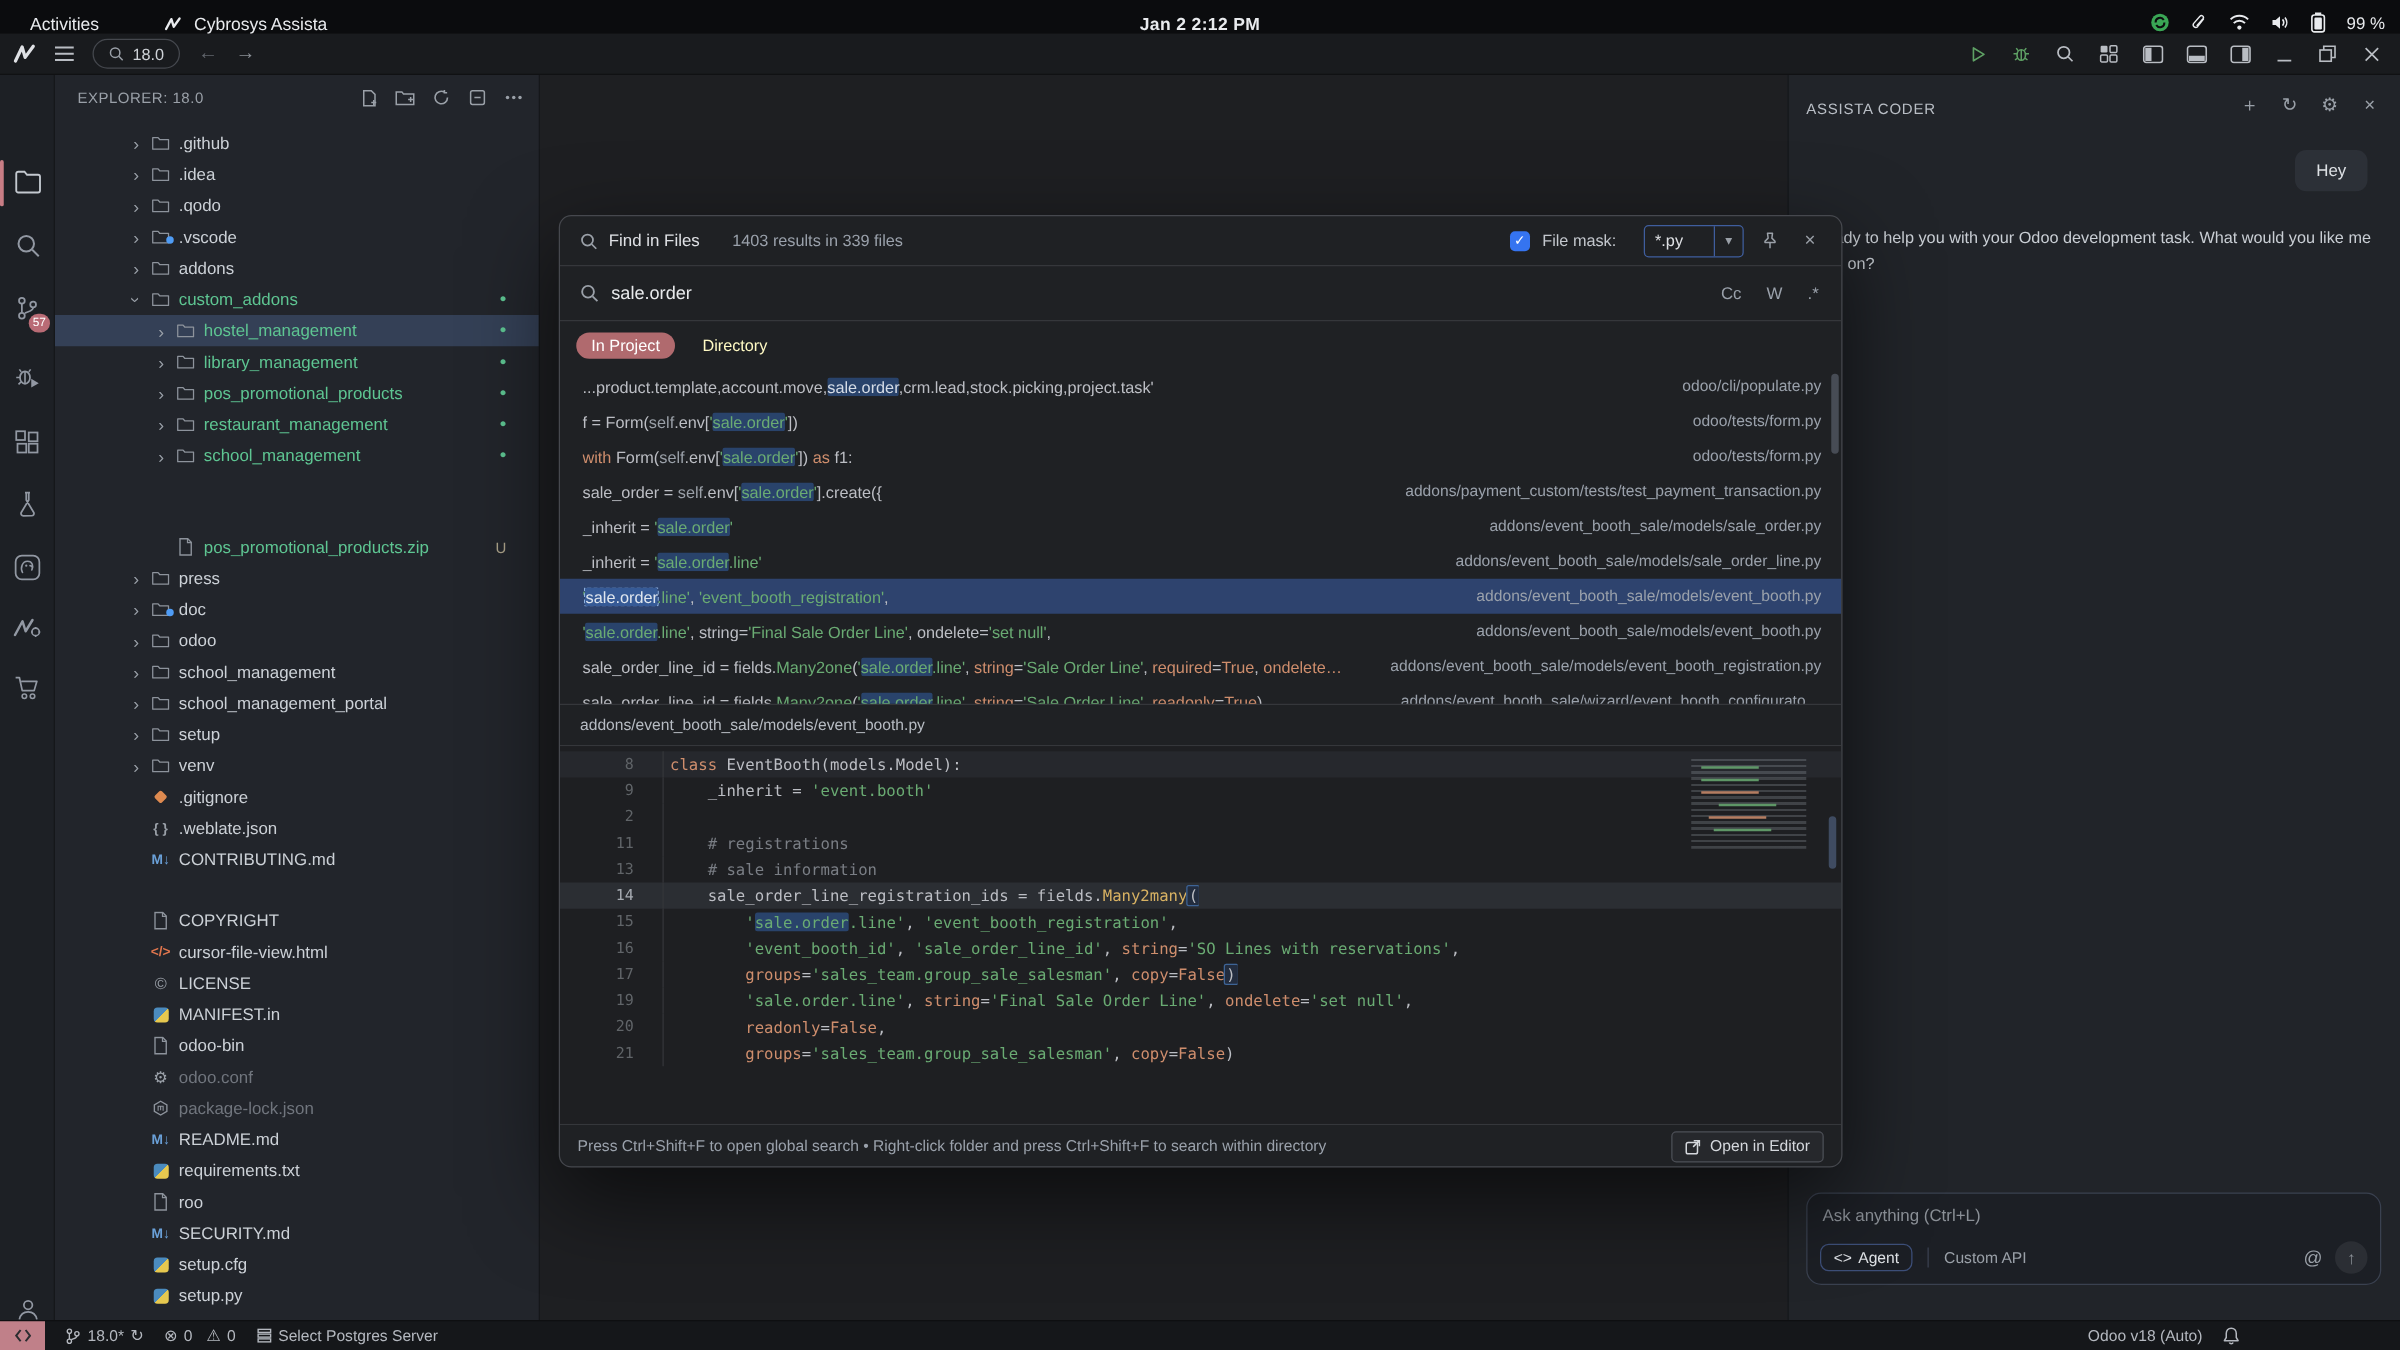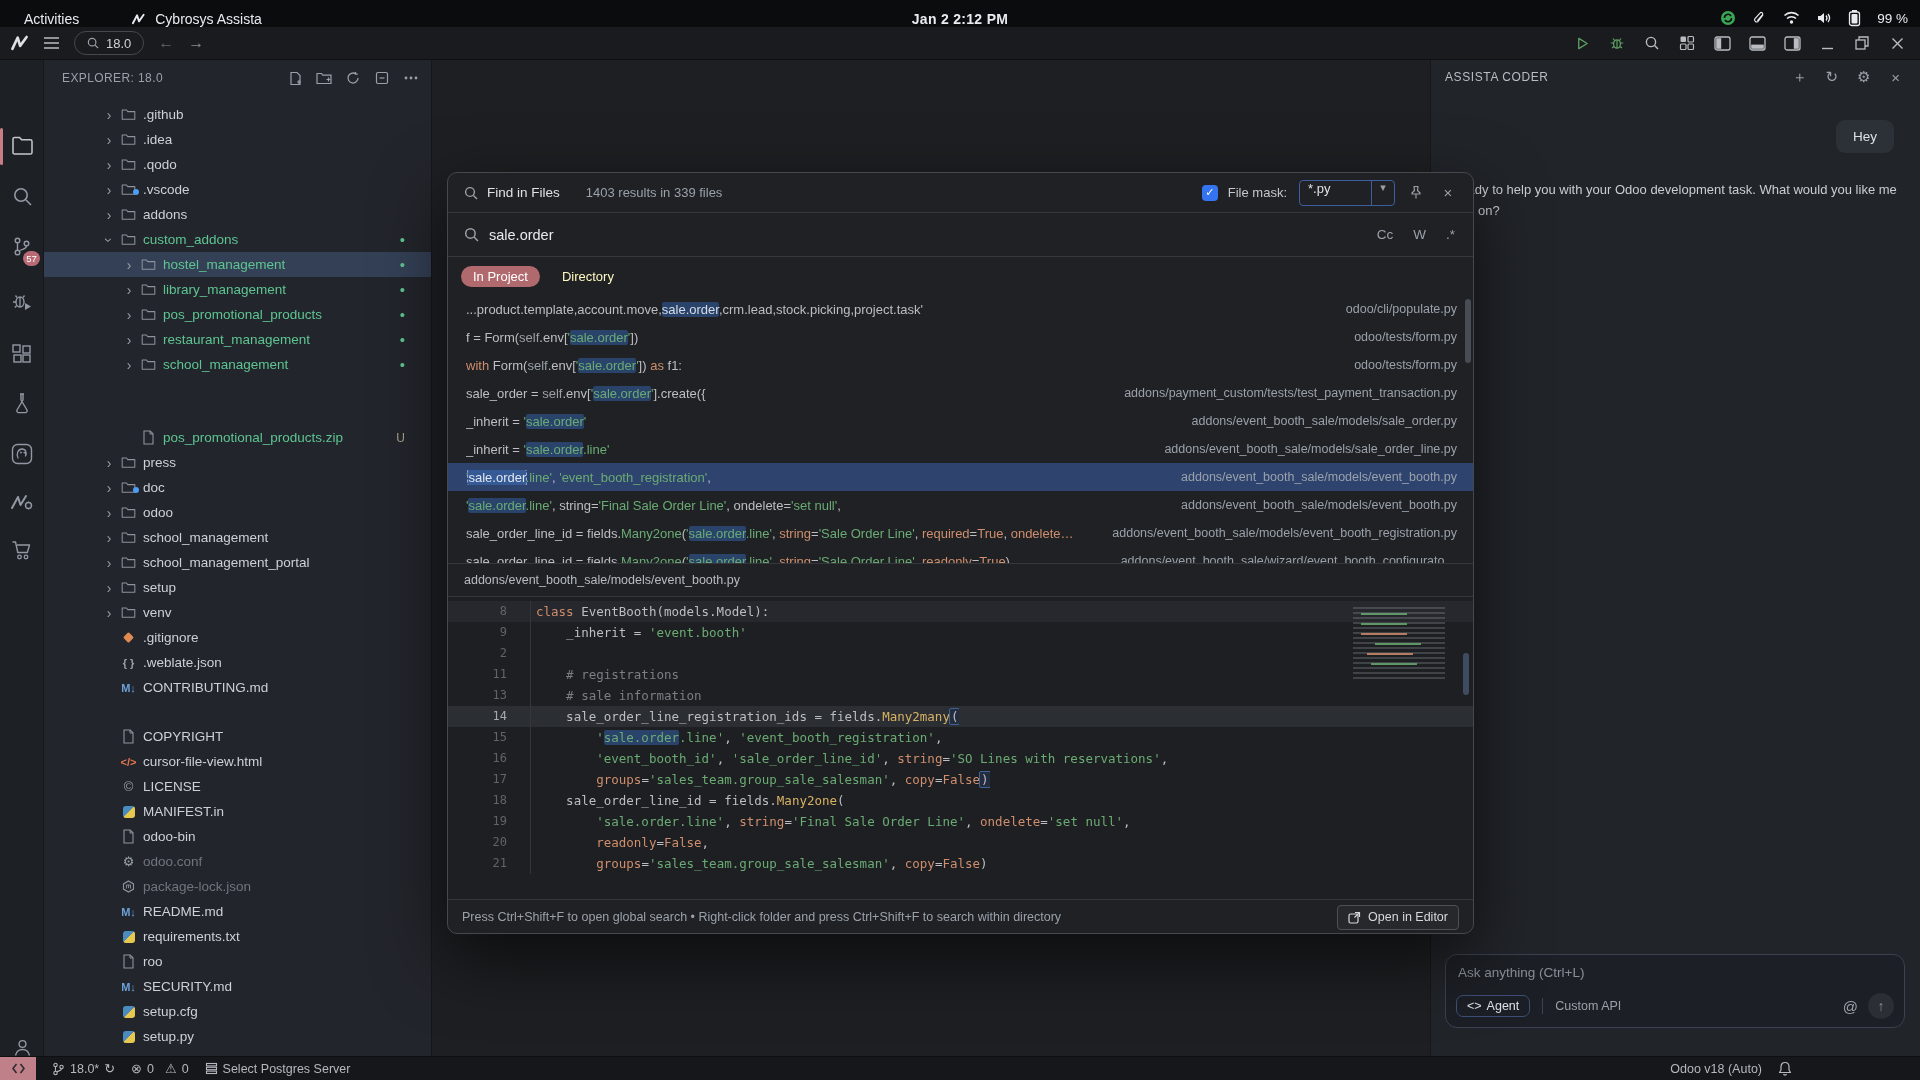--- a/index.html
+++ b/index.html
@@ -48,21 +48,21 @@
 .tlabel{margin-left:4px;white-space:nowrap;overflow:hidden;text-overflow:ellipsis;flex:1}
 .tmark{flex:none;margin-right:26px;font-size:12px}
 .tmark.dot{color:#5ec592;font-size:15px;line-height:0}
 .tmark.u{color:#aaa189}
 .bluedot{position:absolute;right:0px;bottom:1px;width:6px;height:6px;border-radius:50%;background:#4f9cf5}
 .pyicon{width:12px;height:12px;border-radius:3px;background:linear-gradient(135deg,#4b8bbe 50%,#e6c84f 50%)}
 .txticon{font-size:11px;color:#9aa0a8;font-weight:bold}
 
 
 .right-panel{position:absolute;left:1430px;top:60px;width:490px;height:996px;background:#212429;border-left:1px solid #15171a}
-.rp-header{display:flex;align-items:center;height:34px;padding:0 14px;color:#b9bec5;font-size:12px;letter-spacing:.6px}
+.rp-header{display:flex;align-items:flex-end;height:34px;padding:0 14px;color:#b9bec5;font-size:12px;letter-spacing:.6px}
 .rp-icons{margin-left:auto;display:flex;gap:12px;align-items:center;color:#9aa0a8;font-size:15px}
 .rp-iconbtn{width:20px;height:20px;display:flex;align-items:center;justify-content:center}
 .hey-bubble{position:absolute;right:26px;top:60px;background:#2c3037;border-radius:9px;padding:9px 17px;color:#dde0e4;font-size:13.5px}
 .rp-msg{position:absolute;color:#c9ced4;font-size:13px;white-space:nowrap}
 .ask-box{position:absolute;left:14px;right:15px;bottom:28px;height:74px;border:1px solid #3a4150;border-radius:12px;background:#1c1f25;padding:10px 12px}
 .ask-ph{color:#8b9097;font-size:13.5px}
 .ask-row{position:absolute;left:10px;right:10px;bottom:8px;display:flex;align-items:center;gap:12px}
 .agent-pill{display:flex;align-items:center;gap:5px;border:1px solid #3d4f79;border-radius:7px;padding:3px 10px;color:#dfe2e6;font-size:12.5px}
 .agent-sep{width:1px;height:16px;background:#3a4150}
 .custom-api{color:#9aa0a8;font-size:12.5px}
@@ -78,21 +78,21 @@
 .glyph{font-size:13px;color:#b4b8bf}
 
 
 .dialog{position:absolute;left:447px;top:172px;width:1027px;height:762px;background:#1f2124;border:1px solid #46484e;border-radius:10px;box-shadow:0 24px 70px rgba(0,0,0,.6);z-index:50;overflow:hidden}
 .dlg-title-row{display:flex;align-items:center;height:40px;padding:0 14px 0 16px;border-bottom:1px solid #35373b}
 .dlg-title{color:#dfe1e5;font-size:13.5px;margin-left:9px}
 .dlg-summary{color:#9aa1ab;font-size:13px;margin-left:26px}
 .dlg-title-right{margin-left:auto;display:flex;align-items:center;gap:10px}
 .cb{width:16px;height:16px;border-radius:4px;background:#3574f0;color:#fff;font-size:11px;display:flex;align-items:center;justify-content:center}
 .fm-label{color:#c3c7cd;font-size:13px}
-.combo{display:flex;align-items:flex-start;height:26px;width:96px;border:1px solid #3f5e9e;border-radius:4px;padding:0 0 0 8px;color:#dfe1e5;font-size:13px;margin-left:2px}
+.combo{display:flex;align-items:center;height:26px;width:80px;border:1px solid #3f5e9e;border-radius:4px;padding:0 0 0 8px;color:#dfe1e5;font-size:13px;margin-left:12px}
 .combo .cdiv{margin-left:auto;width:1px;height:24px;background:#3f5e9e}
 .combo .cchev{width:22px;text-align:center;color:#9aa0a8;font-size:11px}
 .dlg-x,.dlg-pin{width:22px;height:22px;display:flex;align-items:center;justify-content:center;color:#9aa0a8;font-size:15px}
 .dlg-search-row{display:flex;align-items:center;height:44px;padding:0 18px 0 16px;border-bottom:1px solid #35373b}
 .dlg-query{color:#e8eaec;font-size:14.5px;margin-left:10px}
 .dlg-toggles{margin-left:auto;display:flex;gap:20px;color:#9aa1ab;font-size:13.5px}
 .dlg-tabs{display:flex;align-items:center;height:38px;padding:0 13px;gap:10px}
 .tab-chip{padding:3px 12px;border-radius:13px;font-size:13px;color:#fef9c3}
 .tab-chip.active{background:#b06a6e;color:#ffffff}
 .rlist{height:268px;overflow:hidden;position:relative}
@@ -805,21 +805,20 @@
     <div class="code-area" id="codearea">
       <div class="cl sticky"><span class="lnum">8</span><span class="ltext"><span class="sg-k">class </span><span class="sg-d">EventBooth(models.Model):</span></span></div>
         <div class="cl"><span class="lnum">9</span><span class="ltext"><span class="sg-d">    _inherit = </span><span class="sg-s">'event.booth'</span></span></div>
         <div class="cl"><span class="lnum">2</span><span class="ltext"></span></div>
         <div class="cl"><span class="lnum">11</span><span class="ltext"><span class="sg-c">    # registrations</span></span></div>
         <div class="cl"><span class="lnum">13</span><span class="ltext"><span class="sg-c">    # sale information</span></span></div>
         <div class="cl current"><span class="lnum">14</span><span class="ltext"><span class="sg-d">    sale_order_line_registration_ids = fields.</span><span class="sg-f">Many2many</span><span class="sg-br">(</span></span></div>
         <div class="cl"><span class="lnum">15</span><span class="ltext"><span class="sg-s">        '</span><span class="sg-ms">sale.order</span><span class="sg-s">.line'</span><span class="sg-d">, </span><span class="sg-s">'event_booth_registration'</span><span class="sg-d">,</span></span></div>
         <div class="cl"><span class="lnum">16</span><span class="ltext"><span class="sg-s">        'event_booth_id'</span><span class="sg-d">, </span><span class="sg-s">'sale_order_line_id'</span><span class="sg-d">, </span><span class="sg-k">string</span><span class="sg-d">=</span><span class="sg-s">'SO Lines with reservations'</span><span class="sg-d">,</span></span></div>
         <div class="cl"><span class="lnum">17</span><span class="ltext"><span class="sg-d">        </span><span class="sg-k">groups</span><span class="sg-d">=</span><span class="sg-s">'sales_team.group_sale_salesman'</span><span class="sg-d">, </span><span class="sg-k">copy</span><span class="sg-d">=</span><span class="sg-k">False</span><span class="sg-br">)</span></span></div>
-        <div class="cl"><span class="lnum">18</span><span class="ltext"><span class="sg-d">    sale_order_line_id = fields.</span><span class="sg-f">Many2one</span><span class="sg-d">(</span></span></div>
         <div class="cl"><span class="lnum">19</span><span class="ltext"><span class="sg-s">        'sale.order.line'</span><span class="sg-d">, </span><span class="sg-k">string</span><span class="sg-d">=</span><span class="sg-s">'Final Sale Order Line'</span><span class="sg-d">, </span><span class="sg-k">ondelete</span><span class="sg-d">=</span><span class="sg-s">'set null'</span><span class="sg-d">,</span></span></div>
         <div class="cl"><span class="lnum">20</span><span class="ltext"><span class="sg-d">        </span><span class="sg-k">readonly</span><span class="sg-d">=</span><span class="sg-k">False</span><span class="sg-d">,</span></span></div>
         <div class="cl"><span class="lnum">21</span><span class="ltext"><span class="sg-d">        </span><span class="sg-k">groups</span><span class="sg-d">=</span><span class="sg-s">'sales_team.group_sale_salesman'</span><span class="sg-d">, </span><span class="sg-k">copy</span><span class="sg-d">=</span><span class="sg-k">False</span><span class="sg-d">)</span></span></div>
         <div class="minimap"></div>
       <div class="code-scroll"></div>
     </div>
     <div class="dlg-footer">
       <span class="foot-hint">Press Ctrl+Shift+F to open global search  •  Right-click folder and press Ctrl+Shift+F to search within directory</span>
       <span class="open-btn">
         <svg width="13" height="13" viewBox="0 0 13 13">

